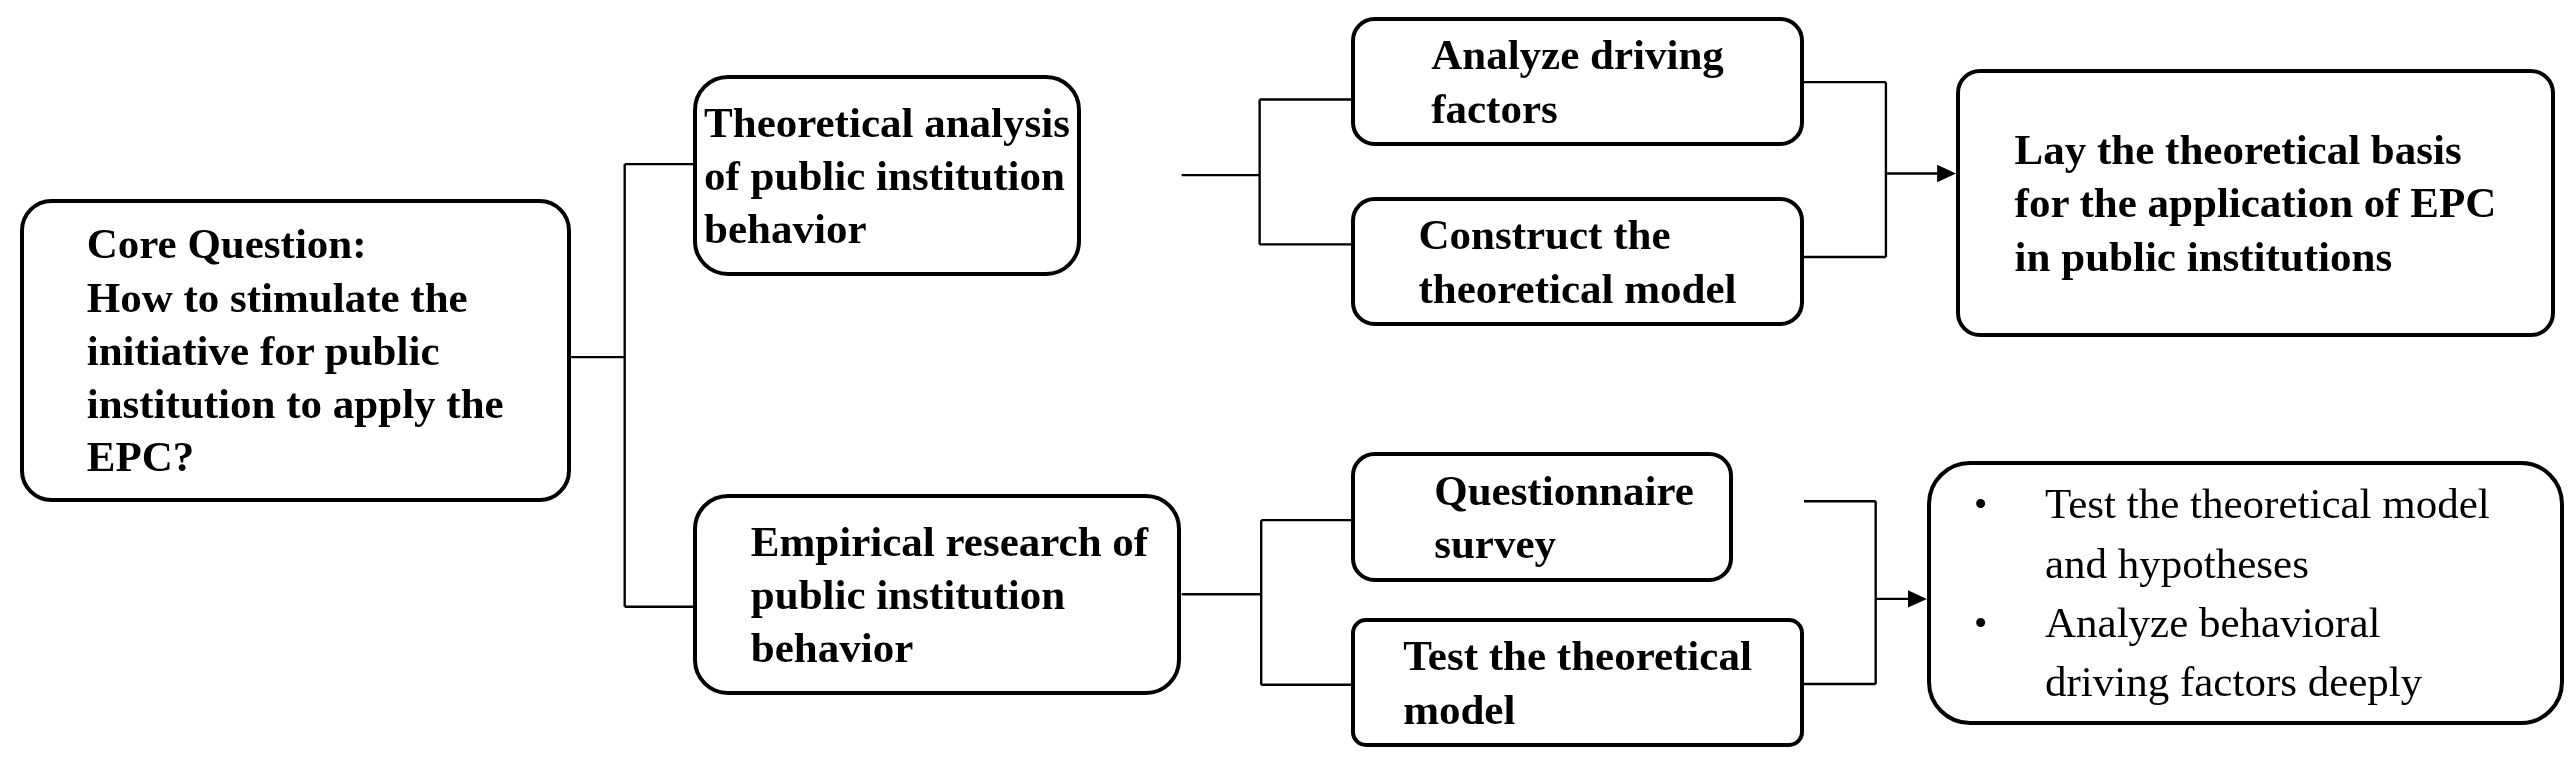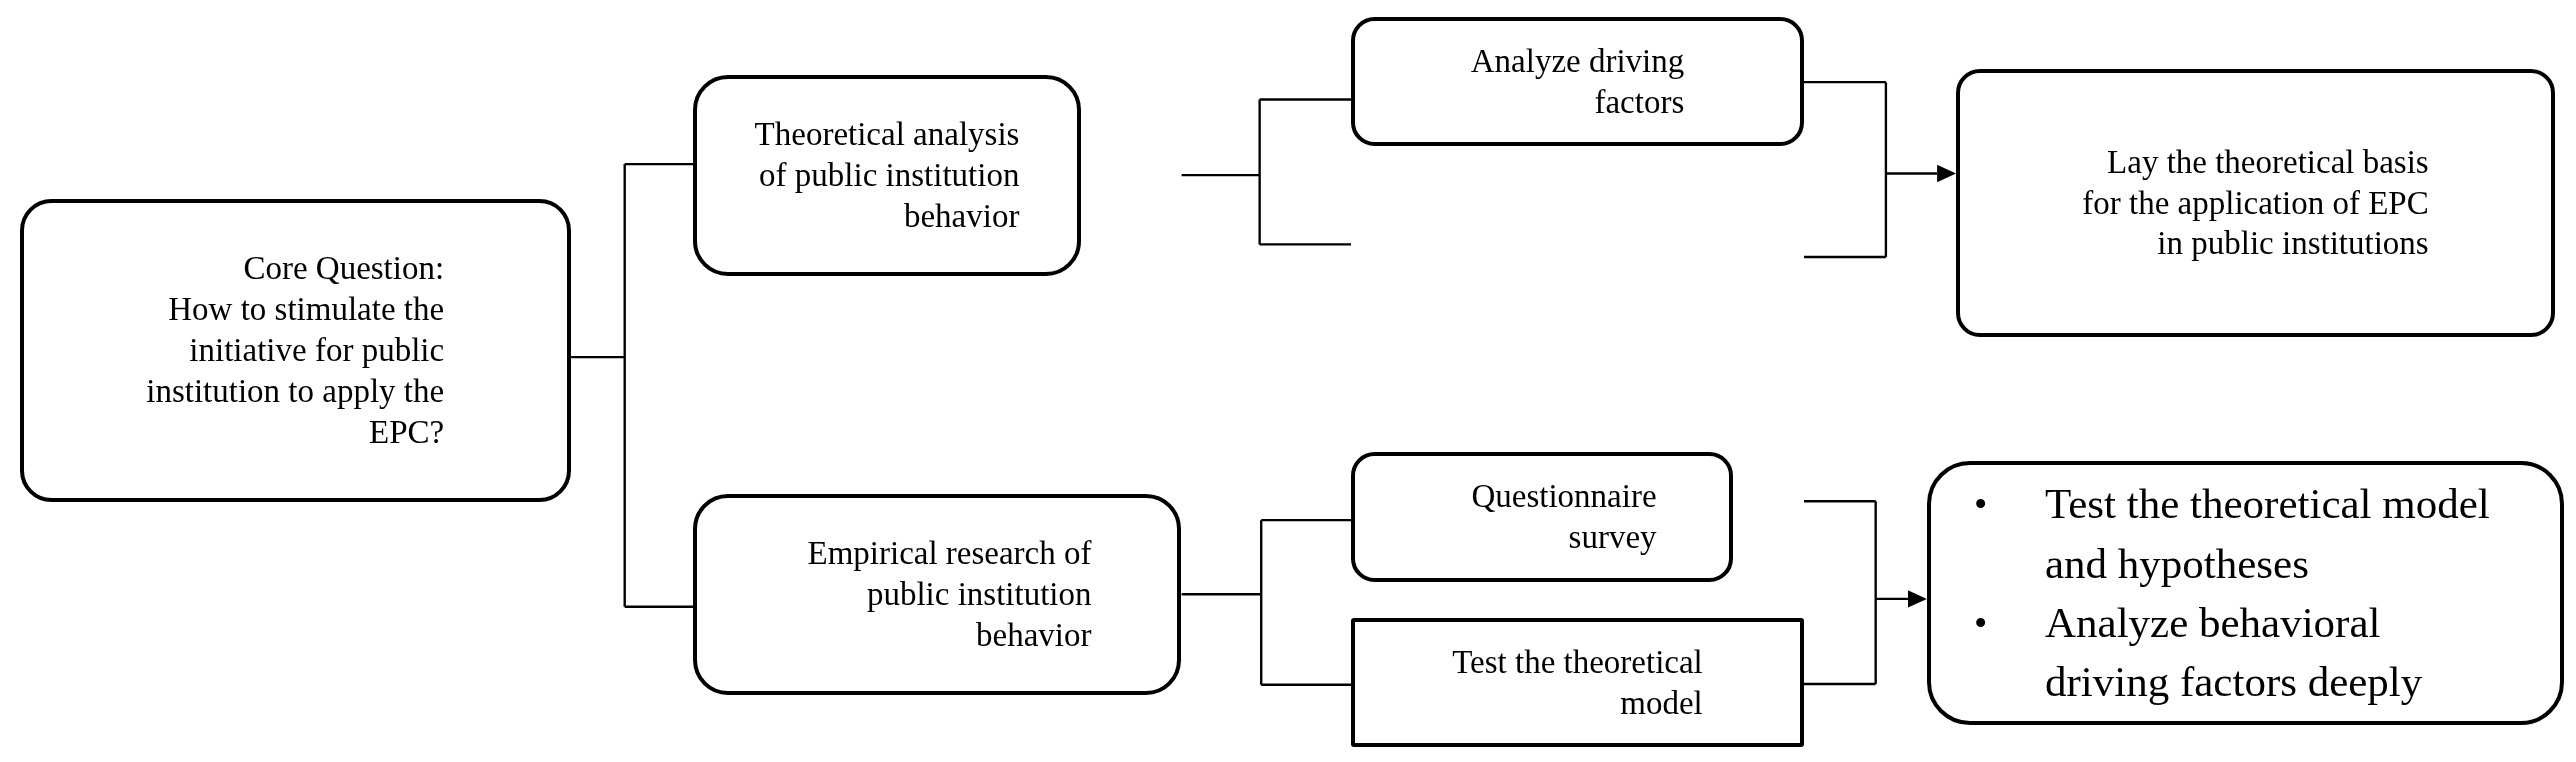--- a/index.html
+++ b/index.html
@@ -28,32 +28,33 @@
     box-sizing: border-box;
     background: #ffffff;
     border: 4.7px solid #000000;
     display: flex;
     align-items: center;
     justify-content: center;
     z-index: 2;
   }
   .label {
     white-space: pre-line;
-    text-align: right;
-    font-size: 33px;
+    text-align: left;
+    font-size: 43px;
     line-height: 1.24;
+    font-weight: bold;
   }
   
   #core-box          { left: 19.7px;   top: 199px; width: 551px; height: 303px; border-radius: 31.5px; }
   #theoretical-box   { left: 693px;  top: 75px;  width: 388px; height: 201px; border-radius: 35px; }
   #empirical-box     { left: 693px;  top: 494px; width: 488px; height: 201px; border-radius: 35px; padding-left: 25px; }
   #analyze-box       { left: 1351px; top: 17.3px;  width: 453px; height: 129px; border-radius: 23.6px; }
   #construct-box     { left: 1351px; top: 197px; width: 453px; height: 129px; border-radius: 23.6px; }
   #questionnaire-box { left: 1351px; top: 452px; width: 382px; height: 130px; border-radius: 23.6px; padding-left: 44px; }
-  #test-box          { left: 1351px; top: 618px; width: 453px; height: 129px; border-radius: 3px; }
+  #test-box          { left: 1351px; top: 618px; width: 453px; height: 129px; border-radius: 15px; }
   #lay-box           { left: 1956px; top: 52px;  width: 599px; height: 268px; border-radius: 24px; margin-top: 17px; }
   #outcomes-box      { left: 1927px; top: 461px; width: 637px; height: 264px; border-radius: 43px;
                        flex-direction: column; align-items: stretch; justify-content: center;
                        padding: 7.9px 15.8px 7.9px 43px; }
   .bullet-item {
     display: flex;
     align-items: flex-start;
   }
   .bullet-glyph {
     flex: none;
@@ -107,20 +108,24 @@
     <div class="label">Empirical research of
 public institution
 behavior</div>
   </div>
 
   <div class="node" id="analyze-box">
     <div class="label">Analyze driving
 factors</div>
   </div>
 
+  <div class="node" id="construct-box">
+    <div class="label">Construct the
+theoretical model</div>
+  </div>
 
   <div class="node" id="questionnaire-box">
     <div class="label">Questionnaire
 survey</div>
   </div>
 
   <div class="node" id="test-box">
     <div class="label">Test the theoretical
 model</div>
   </div>

